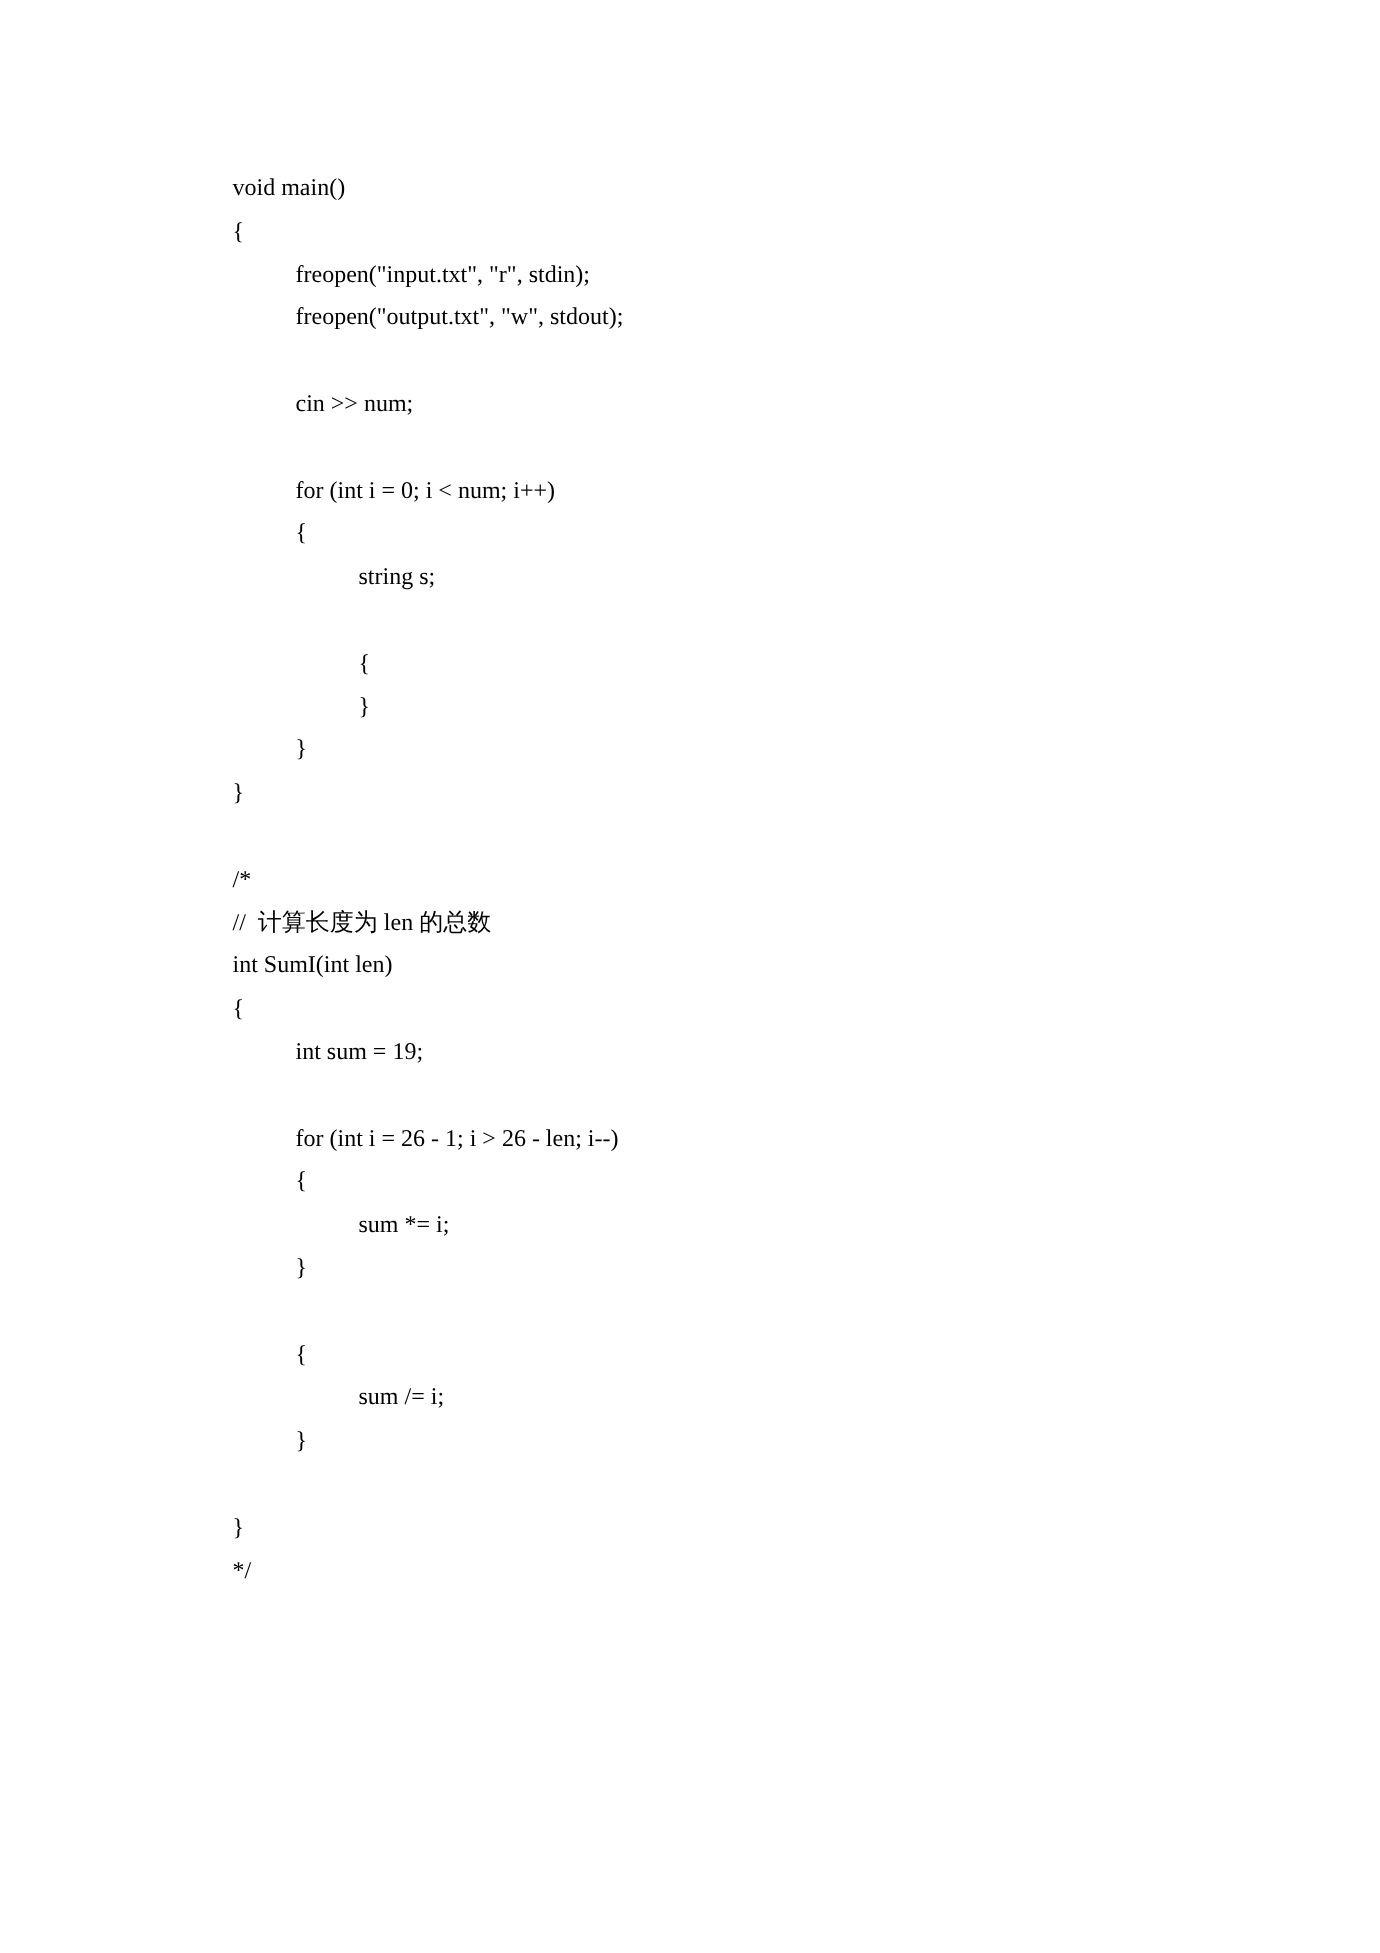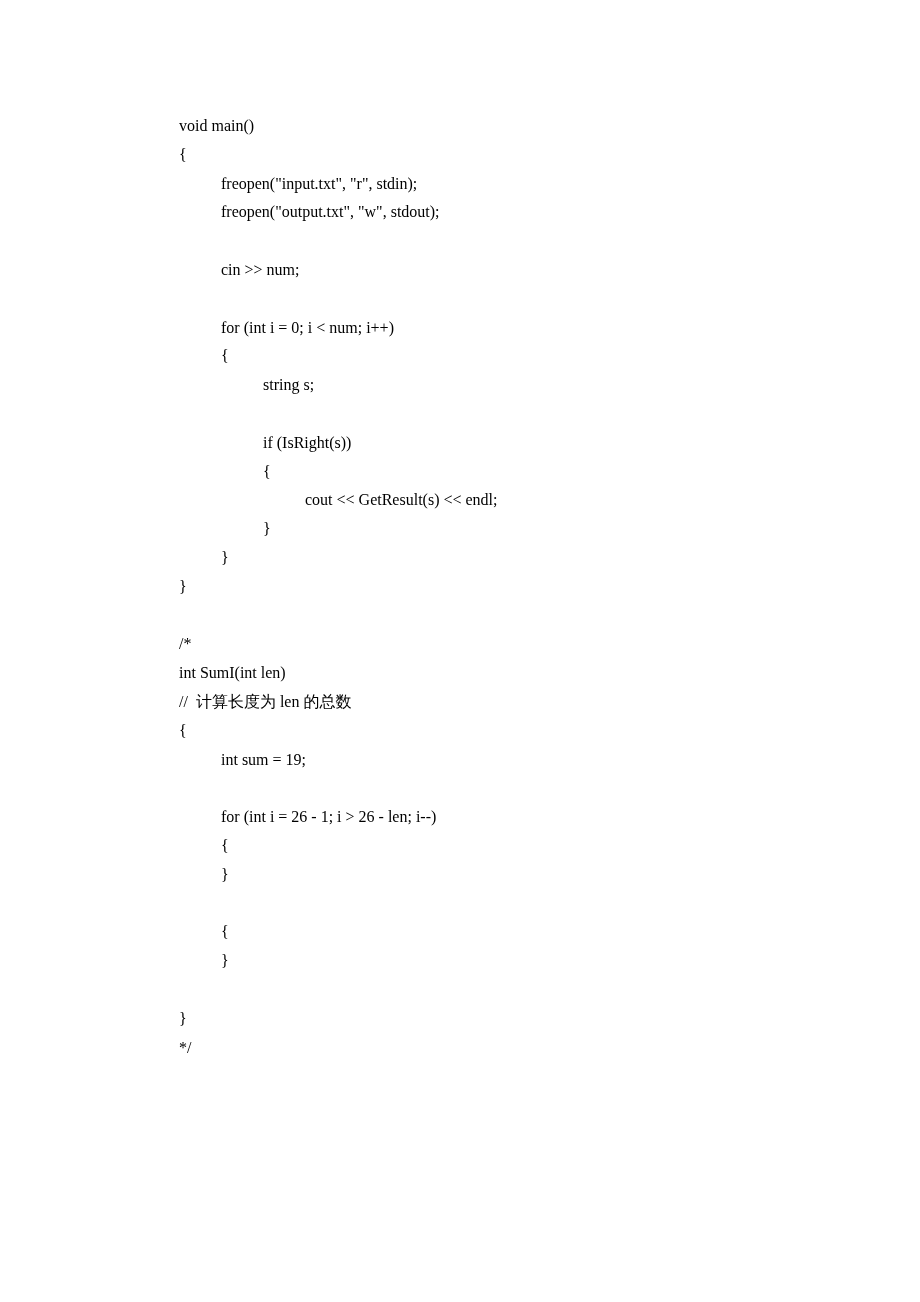--- a/index.html
+++ b/index.html
@@ -7,21 +7,20 @@
       margin: 0;
       padding: 0;
       width: 920px;
       font-family: "Times New Roman", serif;
       font-size: 16px;
       color: #000000;
     }
     .page {
       padding: 112px 155px 0 155px;
       line-height: 1.8;
-      margin-left: 24px;
     }
     .code-line {
       white-space: pre;
       font-family: "Times New Roman", serif;
     }
     .indent-1 {
       padding-left: 42px;
     }
     .indent-2 {
       padding-left: 84px;
@@ -42,36 +41,36 @@
       <div class="code-line indent-0">{</div>
       <div class="code-line indent-1">freopen("input.txt", "r", stdin);</div>
       <div class="code-line indent-1">freopen("output.txt", "w", stdout);</div>
       <div class="blank-line"></div>
       <div class="code-line indent-1">cin &gt;&gt; num;</div>
       <div class="blank-line"></div>
       <div class="code-line indent-1">for (int i = 0; i &lt; num; i++)</div>
       <div class="code-line indent-1">{</div>
       <div class="code-line indent-2">string s;</div>
       <div class="blank-line"></div>
-      <div class="code-line indent-2">if (IsRight(s))</div>
       <div class="code-line indent-2">{</div>
-      <div class="code-line indent-3">cout &lt;&lt; GetResult(s) &lt;&lt; endl;</div>
       <div class="code-line indent-2">}</div>
       <div class="code-line indent-1">}</div>
       <div class="code-line indent-0">}</div>
       <div class="blank-line"></div>
       <div class="code-line indent-0">/*</div>
+      <div class="code-line indent-0">//  计算长度为 len 的总数</div>
       <div class="code-line indent-0">int SumI(int len)</div>
-      <div class="code-line indent-0">//  计算长度为 len 的总数</div>
       <div class="code-line indent-0">{</div>
       <div class="code-line indent-1">int sum = 19;</div>
       <div class="blank-line"></div>
       <div class="code-line indent-1">for (int i = 26 - 1; i &gt; 26 - len; i--)</div>
       <div class="code-line indent-1">{</div>
+      <div class="code-line indent-2">sum *= i;</div>
       <div class="code-line indent-1">}</div>
       <div class="blank-line"></div>
       <div class="code-line indent-1">{</div>
+      <div class="code-line indent-2">sum /= i;</div>
       <div class="code-line indent-1">}</div>
       <div class="blank-line"></div>
       <div class="code-line indent-0">}</div>
       <div class="code-line indent-0">*/</div>
     </div>
 </div>
 
 </body></html>

